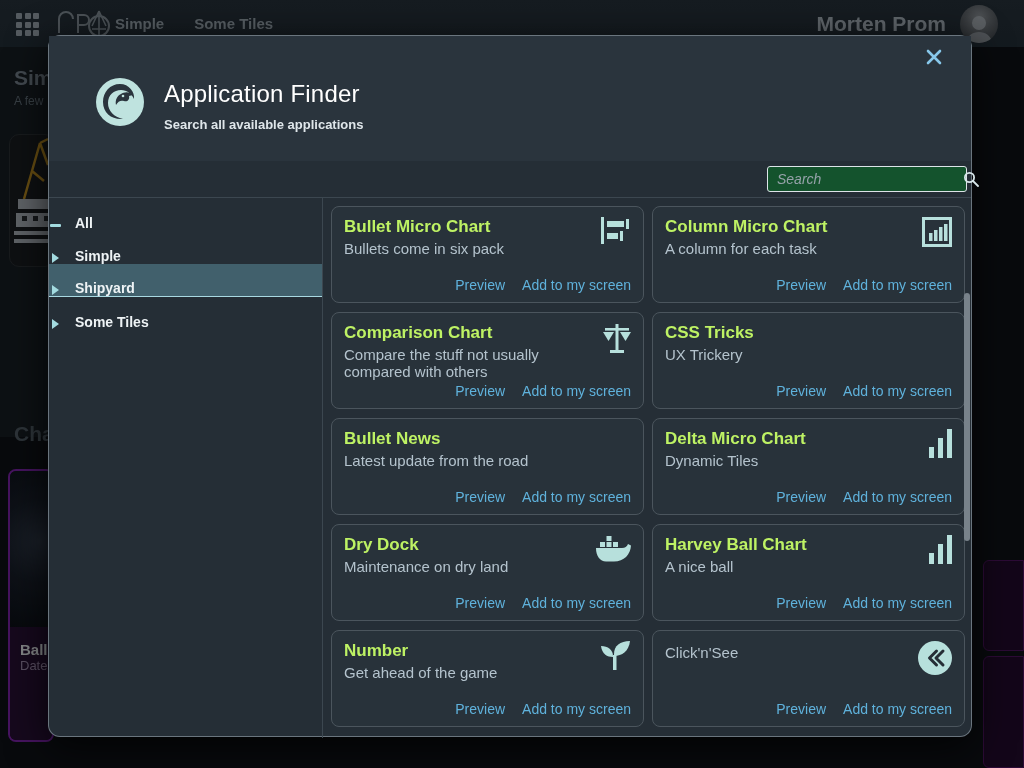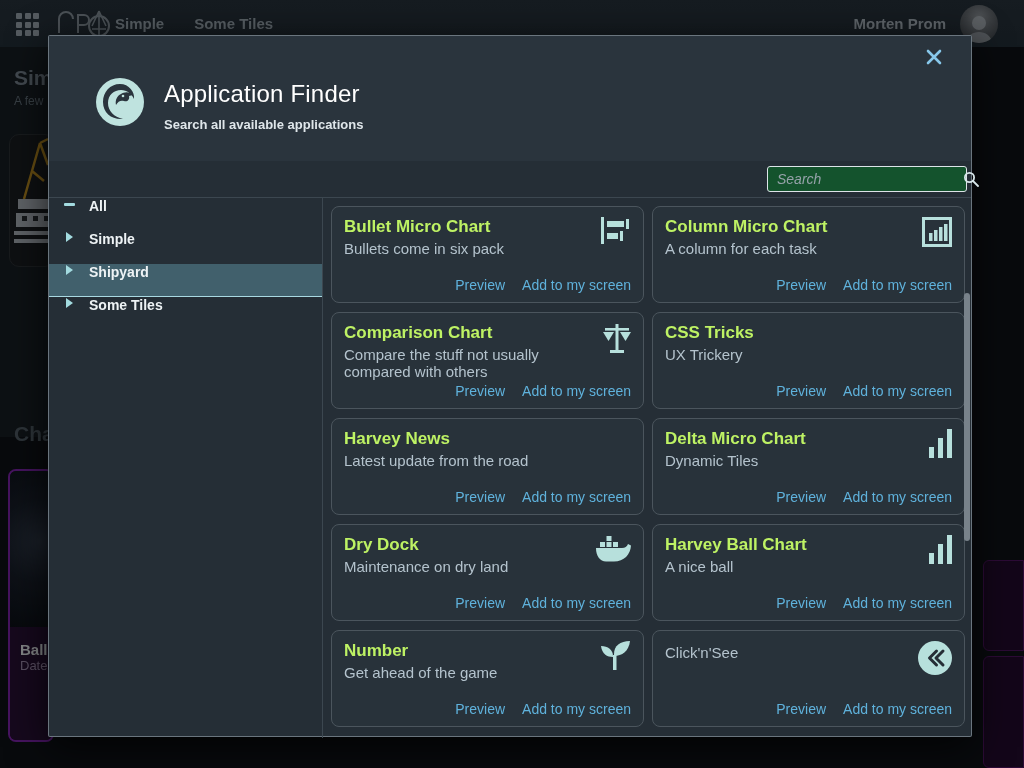--- a/index.html
+++ b/index.html
@@ -15,21 +15,21 @@
             background:linear-gradient(#242e36,#202a32); }
   .grid-icon { position:absolute; left:16px; top:13px; width:23px; height:23px;
                display:grid; grid-template-columns:repeat(3,6px); grid-template-rows:repeat(3,6px);
                gap:2.5px; cursor:pointer; }
   .grid-icon span { background:#8a949c; border-radius:1px; }
   .opa-logo { position:absolute; left:56px; top:6px; width:56px; height:36px; display:flex;
               align-items:center; color:#79848c; }
   .topnav { position:absolute; left:115px; top:0; height:47px; display:flex; gap:30px; align-items:center; }
   .topnav span { color:#8d98a1; font-size:15px; font-weight:700; cursor:pointer; }
   .user-area { position:absolute; right:0; top:0; height:47px; display:flex; align-items:center; }
-  .user-name { color:#9aa4ac; font-size:15px; font-weight:700; margin-right:14px; }
+  .user-name { color:#9aa4ac; font-size:21px; font-weight:700; margin-right:14px; }
   .avatar { width:38px; height:38px; border-radius:50%; margin-right:26px; overflow:hidden;
             background:radial-gradient(circle at 50% 32%, #7d8287 0%, #5a5f64 40%, #2e3338 100%);
             position:relative; }
   .avatar svg { position:absolute; left:0; top:4px; }
 
   .left-strip { position:absolute; left:0; top:47px; width:52px; height:390px; background:#161c21; }
   .bg-heading { position:absolute; left:14px; top:66px; font-size:21px; font-weight:700; color:#6b7680; white-space:nowrap; }
   .bg-subheading { position:absolute; left:14px; top:94px; font-size:12px; color:#5a666f; white-space:nowrap; }
   .bg-tile { position:absolute; left:9px; top:134px; width:46px; height:133px; background:#181b1e;
              border:1px solid #272c30; border-radius:10px; overflow:hidden; }
@@ -42,38 +42,38 @@
   .purple-tile .foot { height:117px; background:#250f30; padding:14px 0 0 10px; }
   .purple-tile .t1 { color:#d3d7da; font-weight:700; font-size:15px; white-space:nowrap; }
   .purple-tile .t2 { color:#91809f; font-size:13px; white-space:nowrap; }
 
   .right-tile { position:absolute; left:983px; width:41px; background:#200b29; border:1px solid #471257; border-radius:6px 0 0 6px; }
   .right-tile.a { top:560px; height:91px; }
   .right-tile.b { top:656px; height:112px; }
 
   
   .modal { position:absolute; left:48px; top:35px; width:924px; height:702px; z-index:10;
-           background:#252e36; border:1px solid rgba(190,205,215,0.45); border-radius:2px;
+           background:#252e36; border:1px solid rgba(190,205,215,0.45); border-radius:12px;
            box-shadow:0 10px 40px rgba(0,0,0,0.75); }
   .m-header { position:absolute; left:0; top:0; width:100%; height:125px; background:#2a343d; }
   .m-logo { position:absolute; left:47px; top:42px; width:48px; height:48px; }
   .m-title { position:absolute; left:115px; top:44px; font-size:24px; color:#ffffff; letter-spacing:0.2px; }
   .m-subtitle { position:absolute; left:115px; top:81px; font-size:13px; font-weight:700; color:#dfe6ea; }
   .m-close { position:absolute; right:26px; top:12px; width:20px; height:20px; cursor:pointer; }
 
   .m-toolbar { position:absolute; left:0; top:125px; width:100%; height:37px; border-bottom:1px solid #3c4750; }
   .search-box { position:absolute; right:4px; top:5px; width:200px; height:26px; border:1px solid #dde4e8;
                 border-radius:3px; background:#14532d; display:flex; align-items:center; }
   .search-box input { flex:1; background:transparent; border:none; outline:none; padding:0 4px 0 9px;
                       font-size:14px; font-style:italic; color:#cfd8dd; font-family:"Liberation Sans", sans-serif; }
   .search-box input::placeholder { color:#95a2a9; font-style:italic; }
   .search-box .mag { margin-right:7px; cursor:pointer; display:flex; }
 
   .m-sidebar { position:absolute; left:0; top:162px; width:274px; height:540px; border-right:1px solid #3c4750; }
-  .side-item { position:relative; height:33px; display:flex; align-items:flex-start; cursor:pointer; padding-left:14px; }
+  .side-item { position:relative; height:33px; display:flex; align-items:flex-end; cursor:pointer; }
   .side-item .lbl { color:#eef3f5; font-size:14px; font-weight:700; margin-left:14px; }
   .side-item.selected { background:#41606c; border-bottom:1px solid #a9d9e2; }
   .exp-icon { width:12px; height:12px; display:flex; align-items:center; justify-content:center; }
   .tri { width:0; height:0; border-left:7px solid #a3dbe0; border-top:5px solid transparent; border-bottom:5px solid transparent; }
   .dash { width:11px; height:3px; background:#a3dbe0; border-radius:1px; }
 
   .cards { position:absolute; left:282px; top:170px; width:634px; display:grid;
            grid-template-columns:313px 313px; grid-auto-rows:97px; gap:9px 8px; }
   .card { position:relative; background:#28323a; border:1px solid #4b555d; border-radius:8px; padding:10px 12px; }
   .card-title { color:#bef264; font-size:17px; font-weight:700; }
@@ -290,21 +290,21 @@
       <div class="card">
         <div class="card-title">CSS Tricks</div>
         <div class="card-desc">UX Trickery</div>
         <div class="card-links">
           <span>Preview</span>
           <span>Add to my screen</span>
         </div>
       </div>
 
       <div class="card">
-        <div class="card-title">Harvey News</div>
+        <div class="card-title">Bullet News</div>
         <div class="card-desc">Latest update from the road</div>
         <div class="card-links">
           <span>Preview</span>
           <span>Add to my screen</span>
         </div>
       </div>
 
       <div class="card">
         <div class="card-title">Delta Micro Chart</div>
         <div class="card-desc">Dynamic Tiles</div>

